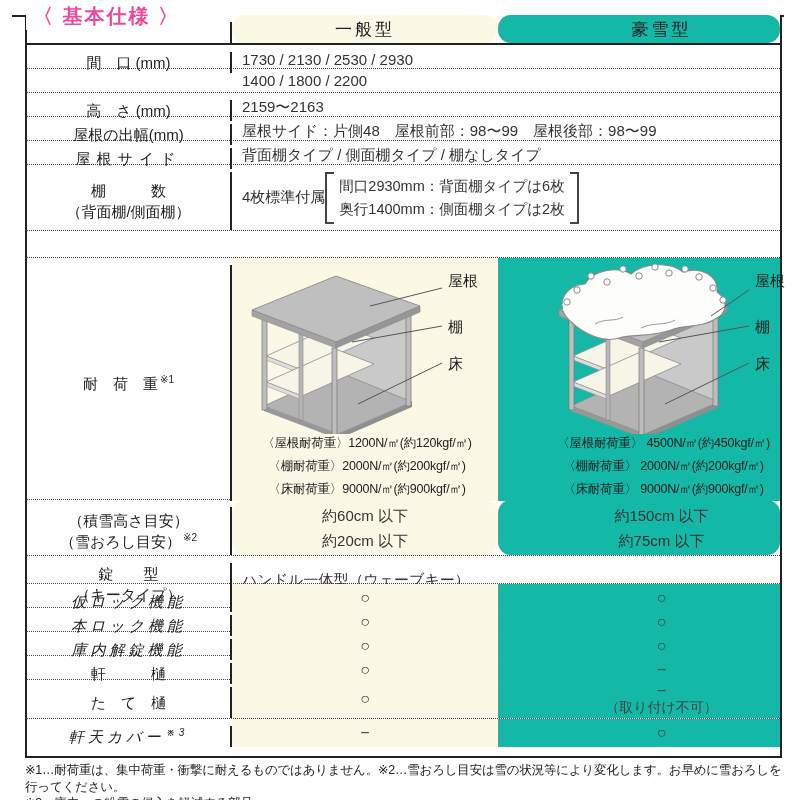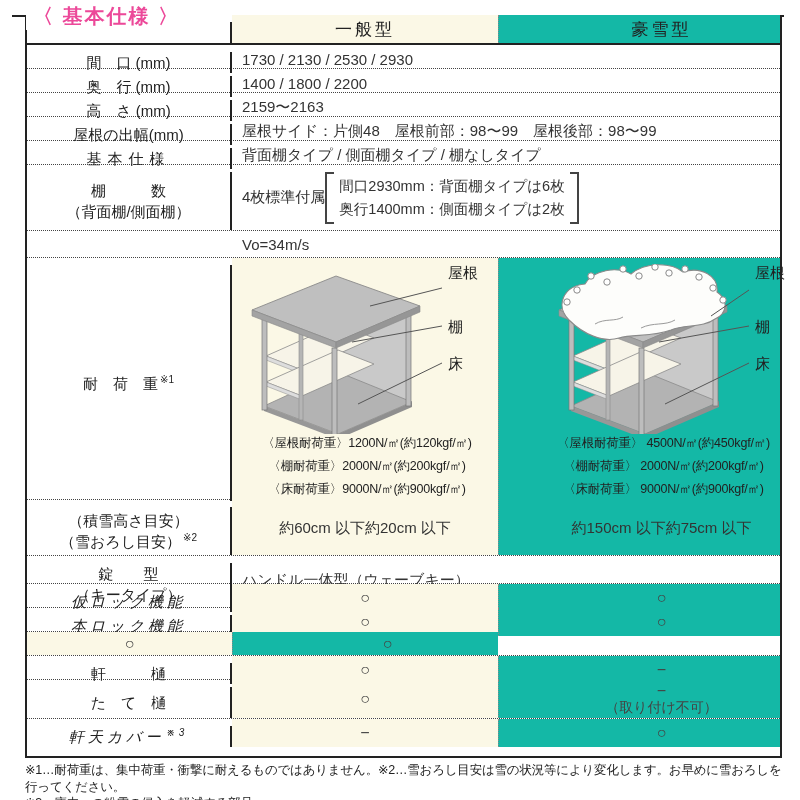--- a/index.html
+++ b/index.html
@@ -22,39 +22,39 @@
   .row { display:grid; grid-template-columns:205px 266px 1fr; border-bottom:1px dotted #444; box-sizing:border-box; }
   .row:last-child { border-bottom:none; }
   .row.solid-b { border-bottom:2px solid #222; }
   .r30{height:30px}.r24{height:24px}.r27{height:27px}.r66{height:66px}.r242{height:242px}
   .r56{height:56px}.r44{height:28px}.r39{height:39px}.r23{height:23px}
   .cell { display:flex; align-items:center; box-sizing:border-box; min-width:0;text-align:center; }
   .label-cell { flex-direction:column; justify-content:center; text-align:center; border-right:2px solid #222; font-size:15px; color:#222; line-height:21px;margin-top:7px; }
   .value-span { grid-column:2 / 4; padding-left:10px; font-size:15px; color:#333; }
   .general-bg { background:#FBF8E6; }
   .snow-bg { background:#14b8a6; border-left:1px dotted #888;padding-left:44px; }
-  .center { justify-content:center; text-align:center; }
+  .center { justify-content:center; text-align:center;border-radius:13px; }
   .colhead { font-size:17px; letter-spacing:3px; color:#222; }
   .ls4 { letter-spacing:4px;font-style:italic; } .ls5 { letter-spacing:5px; } .ls6 { letter-spacing:6px; }
   .sup { font-size:10px; vertical-align:top; position:relative; top:-4px; margin-left:2px; }
   .lbl-line { display:block; }
   
   .bracket { position:relative; margin-left:0; padding:3px 14px; font-size:14.5px; line-height:23px; color:#333; }
   .bracket::before, .bracket::after { content:""; position:absolute; top:0; bottom:0; width:7px; border:2px solid #444; }
   .bracket::before { left:0; border-right:none; }
   .bracket::after  { right:0; border-left:none; }
   
   .load-cell { flex-direction:column; align-items:stretch; justify-content:flex-start; padding-top:4px; }
   .figure { position:relative; width:258px; height:166px; margin:2px auto 0 auto; }
   .figure svg { position:absolute; inset:0; }
   .fig-label { position:absolute; left:212px; font-size:15px; color:#222; white-space:nowrap; }
-  .fig-label.roof { top:0; } .fig-label.shelf { top:54px; } .fig-label.floor { top:91px; }
+  .fig-label.roof { top:8px; } .fig-label.shelf { top:54px; } .fig-label.floor { top:91px; }
   .load-specs { padding:2px 0 0 4px; font-size:12.5px; letter-spacing:-0.2px; line-height:23px; color:#222; white-space:nowrap; }
   
-  .two-line { flex-direction:row; justify-content:center; line-height:25px; font-size:15px; }
+  .two-line { flex-direction:column; justify-content:center; line-height:25px; font-size:15px; }
   .mark-cell { justify-content:center; font-size:16px; color:#444; }
   .mark-stack { flex-direction:column; justify-content:center; line-height:17px; }
   .mark-note { font-size:14px; }
   
   .footnotes { position:absolute; left:25px; top:762px; width:762px; font-size:12.5px; line-height:16.5px; color:#222; letter-spacing:-0.2px; }
 </style>
 </head>
 <body>
 
 <svg width="0" height="0" style="position:absolute" aria-hidden="true">
@@ -110,52 +110,50 @@
       <div class="cell label-cell"></div>
       <div class="cell center general-bg colhead">一般型</div>
       <div class="cell center snow-bg colhead">豪雪型</div>
     </div>
 
     <div class="row r24">
       <div class="cell label-cell">間　口 (mm)</div>
       <div class="cell value-span">1730 / 2130 / 2530 / 2930</div>
     </div>
     <div class="row r24">
-      <div class="cell label-cell">奥　行 (mm)</div>
       <div class="cell value-span">1400 / 1800 / 2200</div>
     </div>
     <div class="row r24">
       <div class="cell label-cell">高　さ (mm)</div>
       <div class="cell value-span">2159〜2163</div>
     </div>
     <div class="row r24">
       <div class="cell label-cell">屋根の出幅(mm)</div>
       <div class="cell value-span">屋根サイド：片側48　屋根前部：98〜99　屋根後部：98〜99</div>
     </div>
     <div class="row r24">
-      <div class="cell label-cell ls6">基本仕様</div>
+      <div class="cell label-cell ls6">屋根サイド</div>
       <div class="cell value-span">背面棚タイプ / 側面棚タイプ / 棚なしタイプ</div>
     </div>
 
     <div class="row r66">
       <div class="cell label-cell">
         <span class="lbl-line">棚　　　数</span>
         <span class="lbl-line">（背面棚/側面棚）</span>
       </div>
       <div class="cell value-span">
         <span>4枚標準付属</span>
         <span class="bracket">
           <span class="lbl-line">間口2930mm：背面棚タイプは6枚</span>
           <span class="lbl-line">奥行1400mm：側面棚タイプは2枚</span>
         </span>
       </div>
     </div>
 
     <div class="row r27">
-      <div class="cell value-span">Vo=34m/s</div>
     </div>
 
     <div class="row r242">
       <div class="cell label-cell">
         <span><span>耐　荷　重</span><span class="sup">※1</span></span>
       </div>
       <div class="cell general-bg load-cell">
         <div class="figure">
           <svg viewBox="0 0 258 170">
             <use href="#shed"></use>
@@ -225,20 +223,21 @@
       <div class="cell label-cell ls4">仮ロック機能</div>
       <div class="cell general-bg mark-cell">○</div>
       <div class="cell snow-bg mark-cell">○</div>
     </div>
     <div class="row r24">
       <div class="cell label-cell ls4">本ロック機能</div>
       <div class="cell general-bg mark-cell">○</div>
       <div class="cell snow-bg mark-cell">○</div>
     </div>
     <div class="row r24">
+      <div class="cell label-cell ls4">庫内解錠機能</div>
       <div class="cell general-bg mark-cell">○</div>
       <div class="cell snow-bg mark-cell">○</div>
     </div>
     <div class="row r24">
       <div class="cell label-cell">軒　　　樋</div>
       <div class="cell general-bg mark-cell">○</div>
       <div class="cell snow-bg mark-cell">−</div>
     </div>
     <div class="row r39">
       <div class="cell label-cell">た　て　樋</div>

